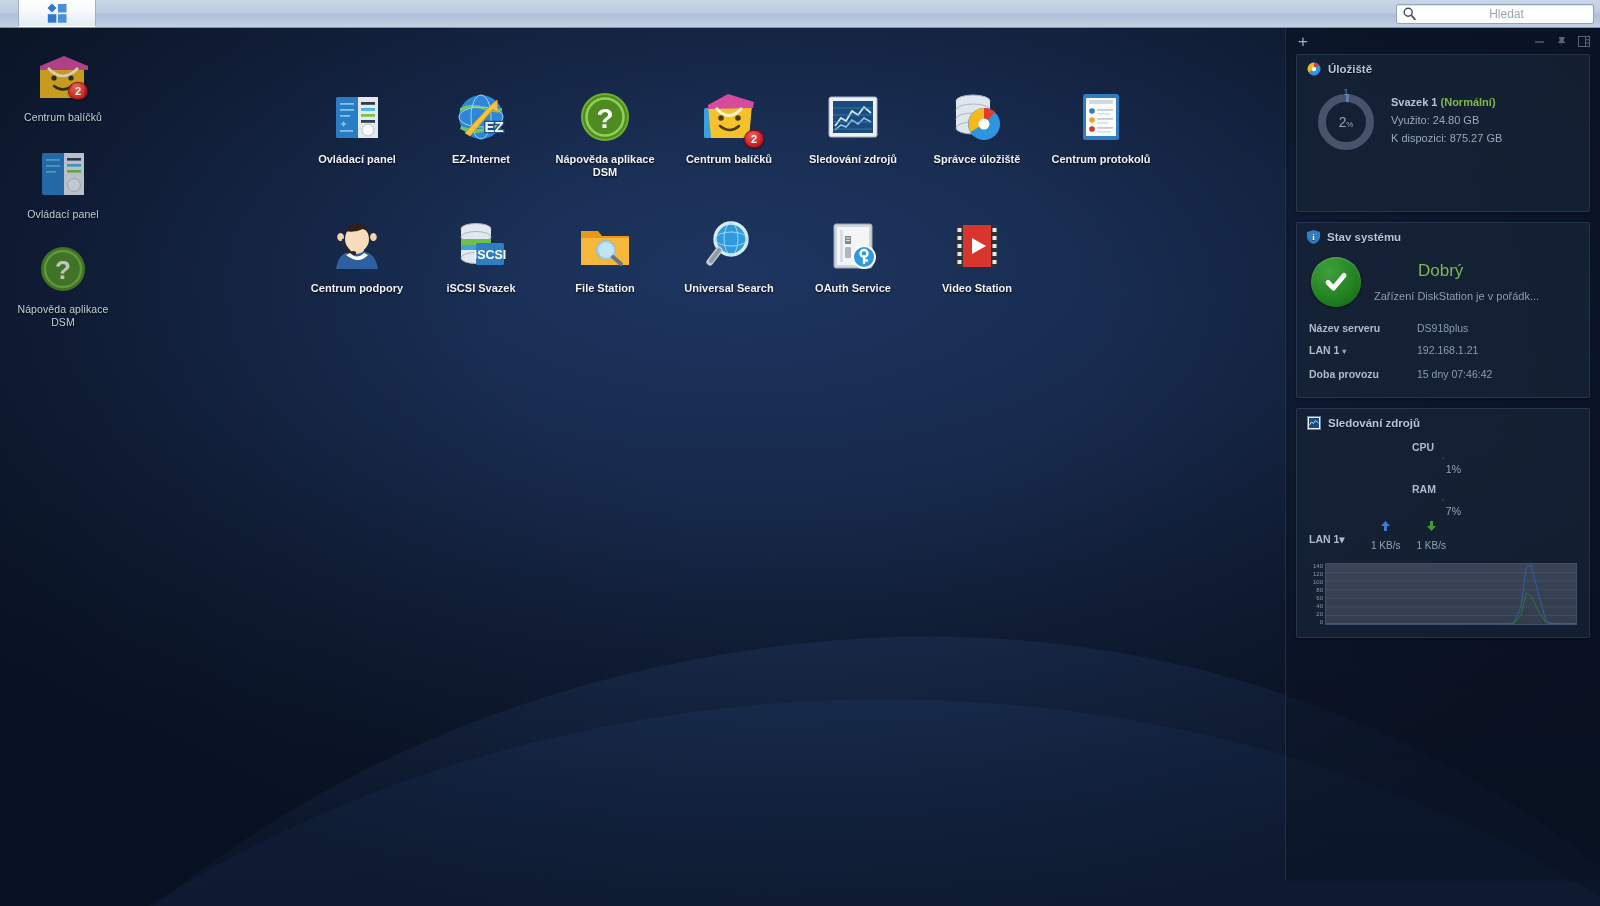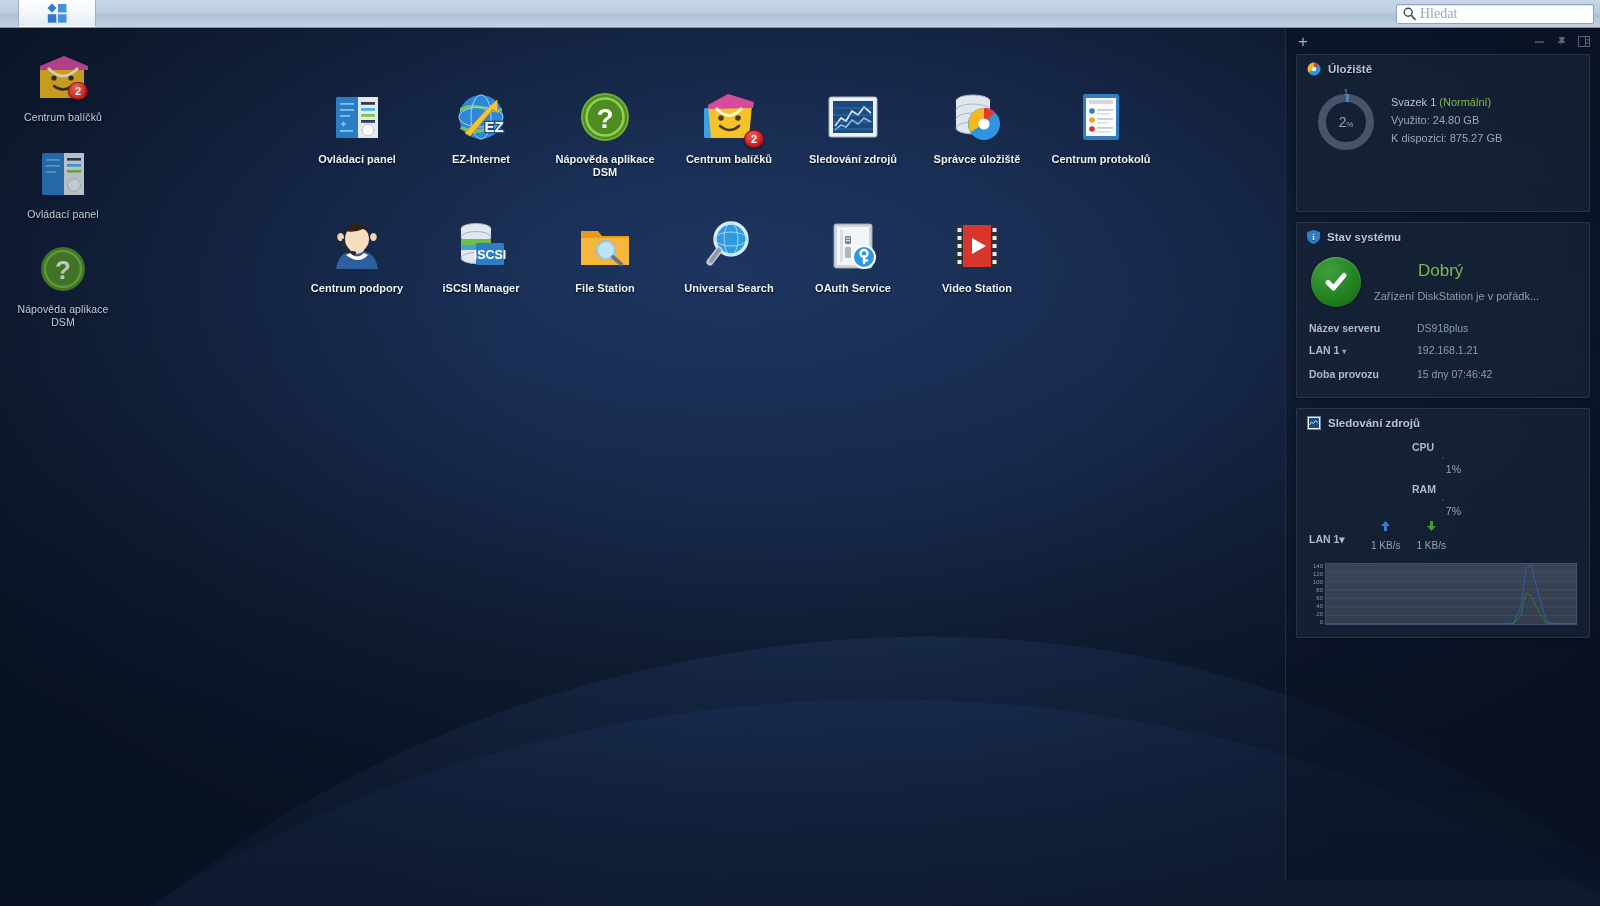--- a/index.html
+++ b/index.html
@@ -55,21 +55,21 @@
     margin-left:auto; align-self:center; margin-right:6px;
     width:198px; height:20px;
     background:#fdfefe; border:1px solid #8fa4c0;
     border-radius:2px; display:flex; align-items:center;
     box-shadow:inset 0 1px 1px rgba(0,0,0,.10);
     cursor:text;
   }
   #search-wrap .mag { width:15px; height:15px; margin:0 3px 0 5px; flex:0 0 auto; }
   #search-input {
     border:0; outline:0; background:transparent; width:100%;
-    font-family:Liberation Serif, serif; font-size:14px; color:#2b3a4d;
+    font-family:Liberation Sans, sans-serif; font-size:12px; color:#2b3a4d;text-align:center;
   }
   #search-input::placeholder { color:#9aa6b5; }
 
   
   .deskicon {
     position:absolute; width:110px; text-align:center; cursor:pointer;
     user-select:none;
   }
   .deskicon .glyphbox { position:relative; width:58px; height:58px; margin:0 auto 5px; }
   .deskicon .lbl {
@@ -136,21 +136,21 @@
   .donut-num {
     position:absolute; inset:0; display:flex; align-items:center; justify-content:center;
     font-size:14px; color:#93a3ba; letter-spacing:-.3px;
   }
   .donut-num small { font-size:8px; margin-top:4px; }
   .donut-top {
     position:absolute; top:-4px; left:0; right:0; text-align:center;
     font-size:9px; color:#6d89b4;
   }
   #storage-info { padding-top:10px; font-size:11px; color:#98a7bb; line-height:18px; }
-  #storage-info .vol { font-weight:normal; color:#b6c4d7; }
+  #storage-info .vol { font-weight:bold; color:#b6c4d7; }
   #storage-info .vol em { font-style:normal; color:#7fb84e; }
 
   
   #health-top { display:flex; align-items:center; gap:13px; padding:6px 0 10px 2px; }
   .check-circle {
     width:50px; height:50px; border-radius:50%; flex:0 0 auto;
     background:radial-gradient(circle at 36% 28%, #3ea13c, #1d7a1c 70%, #145c13 100%);
     box-shadow:0 1px 3px rgba(0,0,0,.5), inset 0 1px 2px rgba(255,255,255,.25);
     display:flex; align-items:center; justify-content:center;
   }
@@ -423,21 +423,21 @@
           <rect x="9" y="22" width="30" height="6" fill="#6fc04a"></rect>
           <rect x="9" y="28" width="30" height="5" fill="#3fa3d8"></rect>
           <g fill="#e2e8ef" stroke="#aab7c6">
             <rect x="9" y="33" width="30" height="8" stroke="none"></rect>
             <ellipse cx="24" cy="41" rx="15" ry="5.5"></ellipse>
           </g>
           <rect x="24" y="26" width="28" height="22" rx="1.5" fill="#2f7ec4"></rect>
           <text x="38" y="42" font-size="12.5" font-weight="bold" fill="#ffffff" text-anchor="middle" font-family="Liberation Sans, sans-serif">iSCSI</text>
         </svg>
       </div>
-      <div class="lbl">iSCSI Manager</div>
+      <div class="lbl">iSCSI Svazek</div>
     </div>
 
     <div class="app">
       <div class="glyphbox">
         <svg width="58" height="58" viewBox="0 0 58 58">
           <path d="M5 14 L22 14 L26 19 L53 19 L53 48 L5 48 Z" fill="#e79a17"></path>
           <path d="M5 21 L53 21 L53 48 L5 48 Z" fill="#f6b83c"></path>
           <circle cx="30" cy="33" r="9" fill="#bfe4f8" stroke="#6aa8d8" stroke-width="2"></circle>
           <circle cx="30" cy="33" r="9" fill="none" stroke="#ffffff" stroke-width="1" opacity=".6"></circle>
           <line x1="37" y1="40" x2="45" y2="47" stroke="#6b7480" stroke-width="4" stroke-linecap="round"></line>

